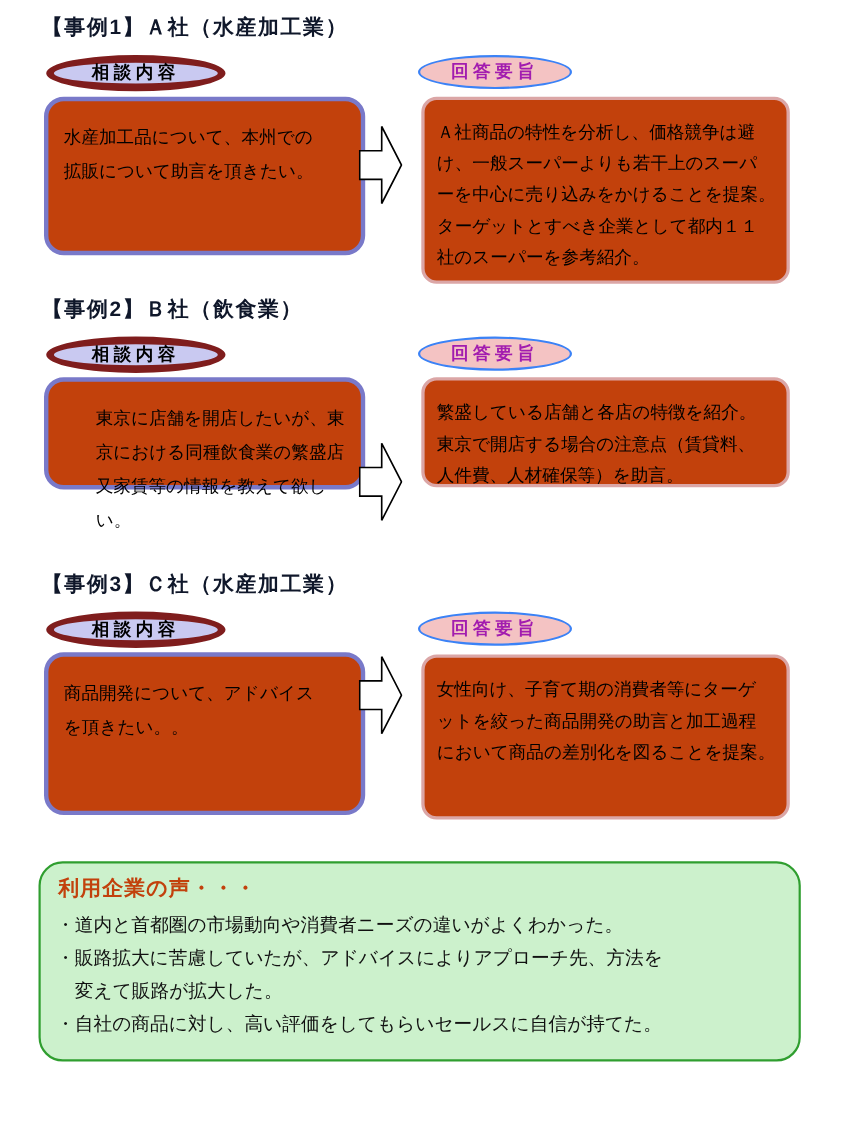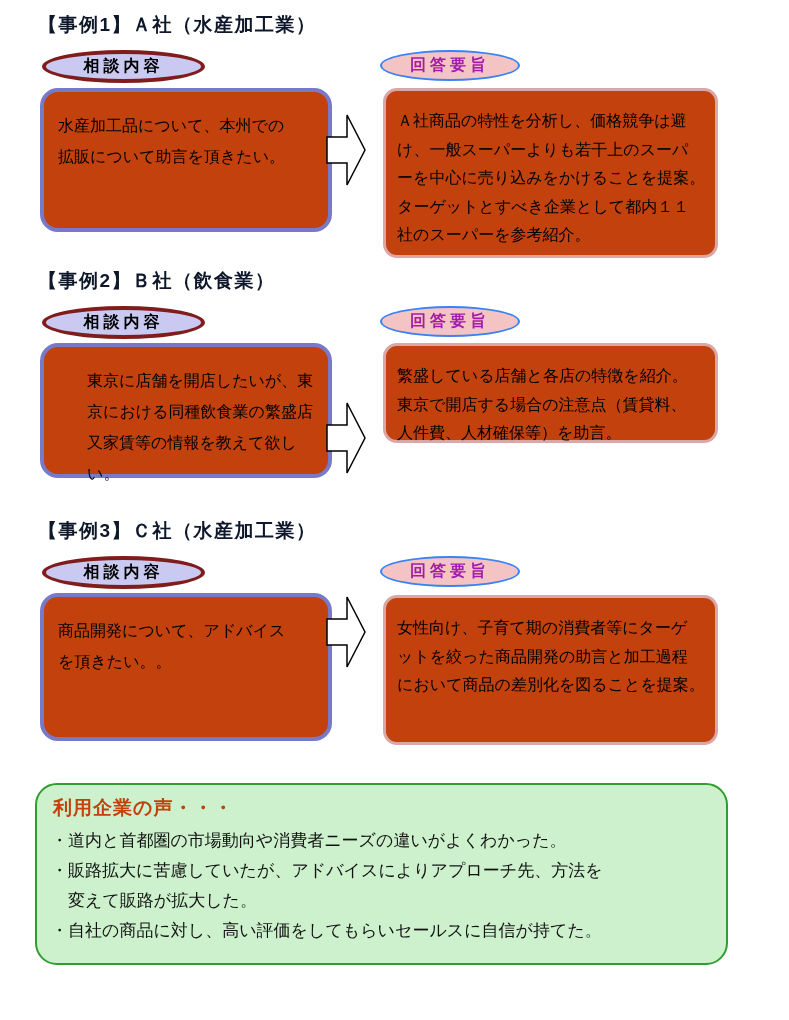--- a/index.html
+++ b/index.html
@@ -9,21 +9,21 @@
   }
   .case-heading {
     position:absolute; font-size:19px; font-weight:bold; color:#0f172a;
     letter-spacing:1.5px; white-space:nowrap;
   }
   .oval {
     position:absolute; display:flex; align-items:center; justify-content:center;
     font-weight:bold; font-size:16px; letter-spacing:4px; border-radius:50%;
     box-sizing:border-box;
   }
-  .oval.consult { background:#c9c9f1; border:4px solid #7f1d1d; color:#000; width:163px; height:33px; }
+  .oval.consult { background:#c9c9f1; border:7px solid #7f1d1d; color:#000; width:163px; height:33px; }
   .oval.answer  { background:#f4c3c3; border:2px solid #3b82f6; color:#a21caf; width:140px; height:31px; }
   .box {
     position:absolute; background:#c2410c; box-sizing:border-box; white-space:pre-line;
   }
   .box.consult {
     border:4px solid #7979c9; border-radius:18px; width:292px;
     font-size:16px; line-height:31px; padding:18px 10px 0 14px;
   }
   .box.answer {
     border:3px solid #dba6a6; border-radius:14px; width:335px;
@@ -31,21 +31,21 @@
   }
   .arrow { position:absolute; width:40px; height:76px; }
 
   
   #c1-heading{left:38px;top:12px;} #c1-consult-oval{left:42px;top:50px;}
   #c1-consult-box{left:40px;top:88px;height:144px;}
   #c1-arrow{left:326px;top:112px;}
   #c1-answer-oval{left:380px;top:50px;} #c1-answer-box{left:383px;top:88px;height:170px;}
 
   #c2-heading{left:38px;top:268px;} #c2-consult-oval{left:42px;top:306px;}
-  #c2-consult-box{left:40px;top:343px;height:135px;padding-left:43px;}
+  #c2-consult-box{left:40px;top:343px;height:102px;padding-left:43px;}
   #c2-arrow{left:326px;top:400px;}
   #c2-answer-oval{left:380px;top:306px;} #c2-answer-box{left:383px;top:343px;height:100px;}
 
   #c3-heading{left:38px;top:518px;} #c3-consult-oval{left:42px;top:556px;}
   #c3-consult-box{left:40px;top:593px;height:148px;}
   #c3-arrow{left:326px;top:594px;}
   #c3-answer-oval{left:380px;top:556px;} #c3-answer-box{left:383px;top:595px;height:150px;}
 
   #feedback-box {
     position:absolute; left:35px; top:783px; width:693px; height:182px;

